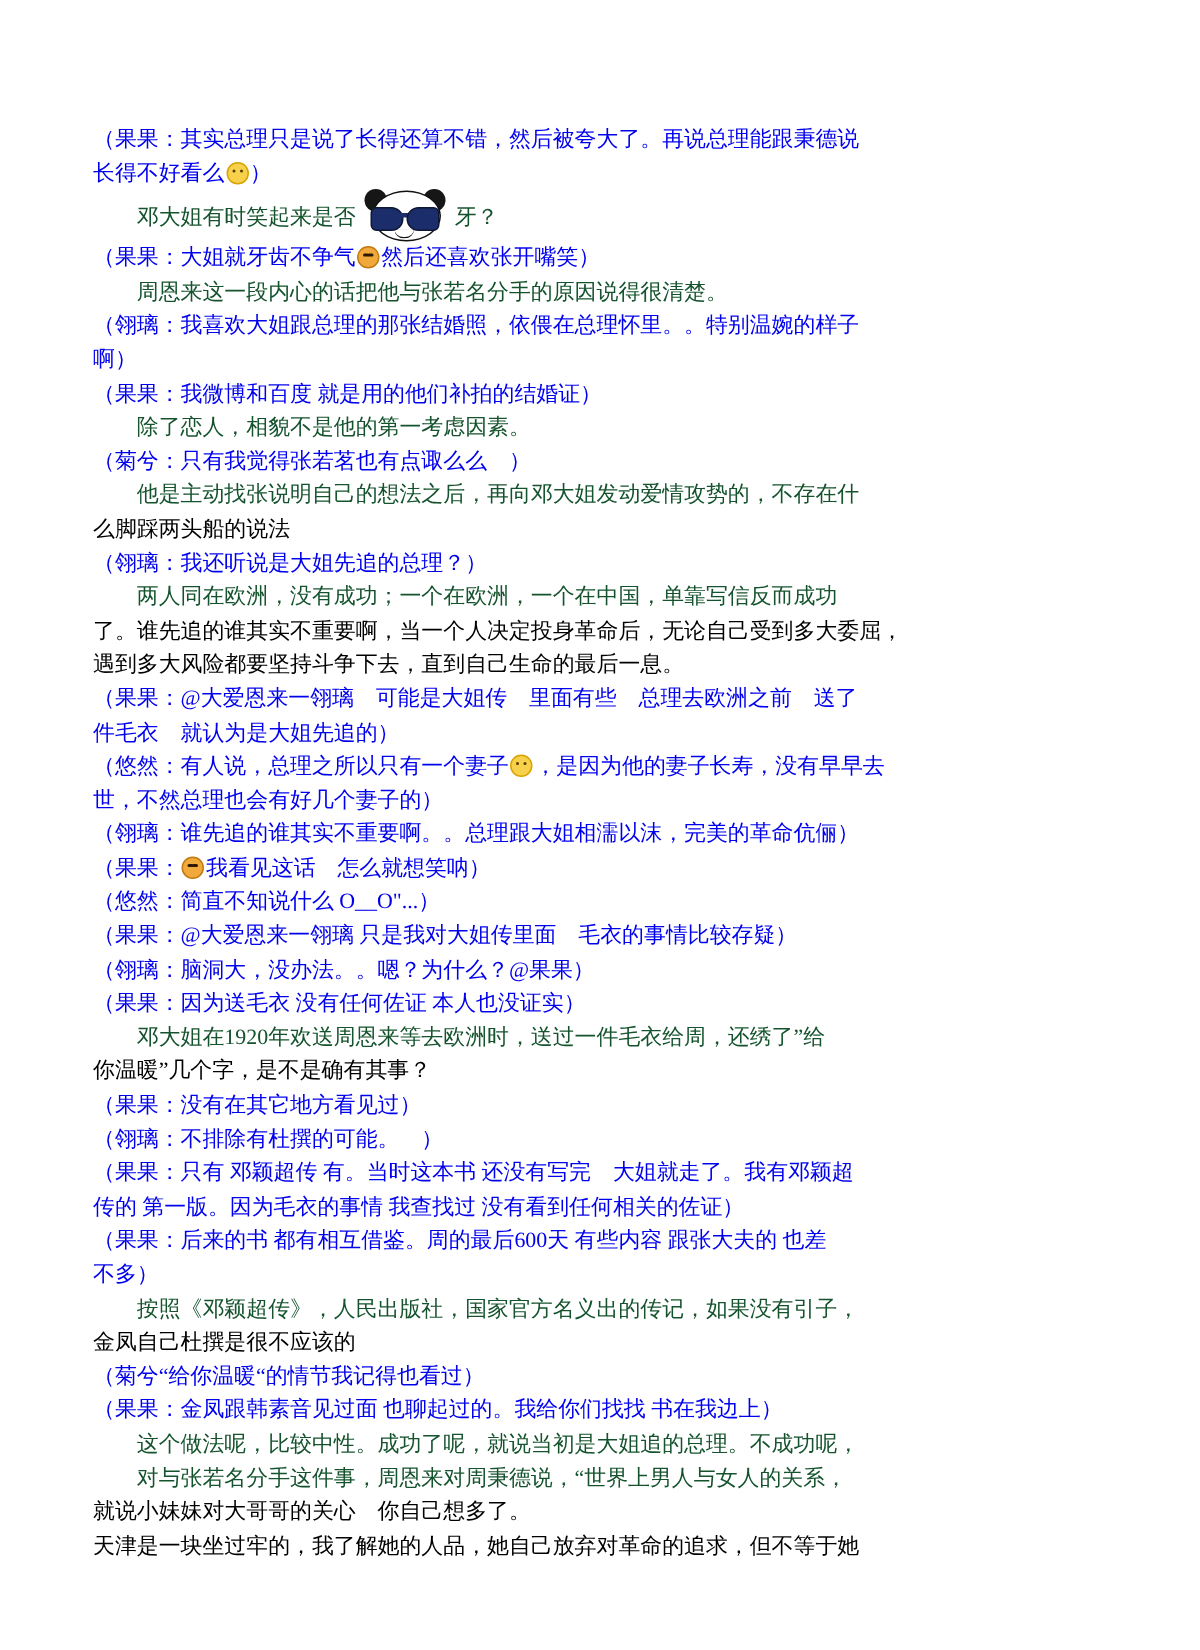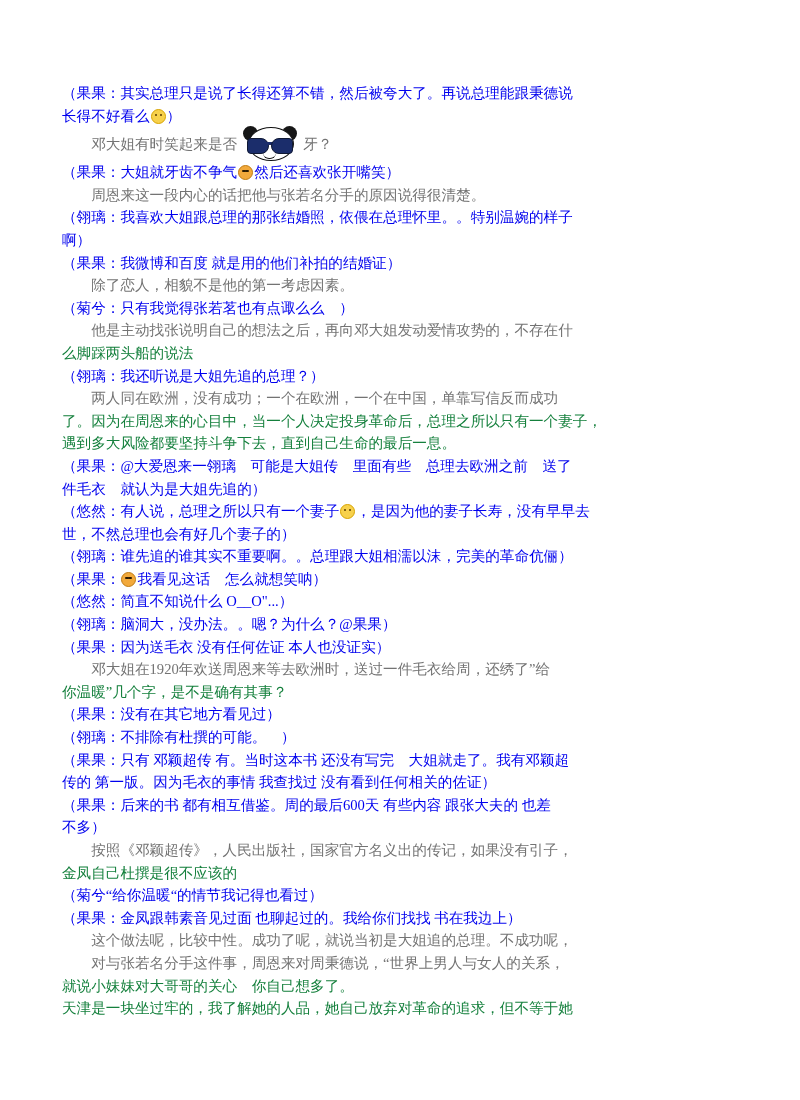--- a/index.html
+++ b/index.html
@@ -28,25 +28,25 @@
     margin: 0;
     text-align: justify;
     text-justify: inter-ideograph;
     white-space: pre-wrap;
     word-break: break-word;
   }
   .quote {
     color: #0000ee;
   }
   .narr {
-    color: #737373;
+    color: #14532d;
     text-indent: 2em;
   }
   .narr-flat {
-    color: #15803d;
+    color: #000000;
   }
   
   .em {
     display: inline-block;
     width: 15px;
     height: 15px;
     border-radius: 50%;
     vertical-align: -3px;
     margin: 0 1px;
     position: relative;
@@ -152,34 +152,35 @@
   <p class="line narr">除了恋人，相貌不是他的第一考虑因素。</p>
 
   <p class="line quote">（菊兮：只有我觉得张若茗也有点诹么么　）</p>
 
   <p class="line narr">他是主动找张说明自己的想法之后，再向邓大姐发动爱情攻势的，不存在什</p>
   <p class="line narr-flat">么脚踩两头船的说法</p>
 
   <p class="line quote">（翎璃：我还听说是大姐先追的总理？）</p>
 
   <p class="line narr">两人同在欧洲，没有成功；一个在欧洲，一个在中国，单靠写信反而成功</p>
-  <p class="line narr-flat">了。因为在周恩来的心目中，当一个人决定投身革命后，总理之所以只有一个妻子，</p>
+  <p class="line narr-flat">了。谁先追的谁其实不重要啊，当一个人决定投身革命后，无论自己受到多大委屈，</p>
   <p class="line narr-flat">遇到多大风险都要坚持斗争下去，直到自己生命的最后一息。</p>
 
   <p class="line quote">（果果：@大爱恩来一翎璃　可能是大姐传　里面有些　总理去欧洲之前　送了</p>
   <p class="line quote">件毛衣　就认为是大姐先追的）</p>
 
   <p class="line quote"><span>（悠然：有人说，总理之所以只有一个妻子</span><span class="em em-roll"></span><span>，是因为他的妻子长寿，没有早早去</span></p>
   <p class="line quote">世，不然总理也会有好几个妻子的）</p>
 
   <p class="line quote">（翎璃：谁先追的谁其实不重要啊。。总理跟大姐相濡以沫，完美的革命伉俪）</p>
 
   <p class="line quote"><span>（果果：</span><span class="em em-sun"></span><span>我看见这话　怎么就想笑呐）</span></p>
 
   <p class="line quote">（悠然：简直不知说什么 O__O"...）</p>
+  <p class="line quote">（果果：@大爱恩来一翎璃 只是我对大姐传里面　毛衣的事情比较存疑）</p>
   <p class="line quote">（翎璃：脑洞大，没办法。。嗯？为什么？@果果）</p>
   <p class="line quote">（果果：因为送毛衣 没有任何佐证 本人也没证实）</p>
 
   <p class="line narr">邓大姐在1920年欢送周恩来等去欧洲时，送过一件毛衣给周，还绣了”给</p>
   <p class="line narr-flat">你温暖”几个字，是不是确有其事？</p>
 
   <p class="line quote">（果果：没有在其它地方看见过）</p>
   <p class="line quote">（翎璃：不排除有杜撰的可能。　）</p>
   <p class="line quote">（果果：只有 邓颖超传 有。当时这本书 还没有写完　大姐就走了。我有邓颖超</p>
   <p class="line quote">传的 第一版。因为毛衣的事情 我查找过 没有看到任何相关的佐证）</p>

